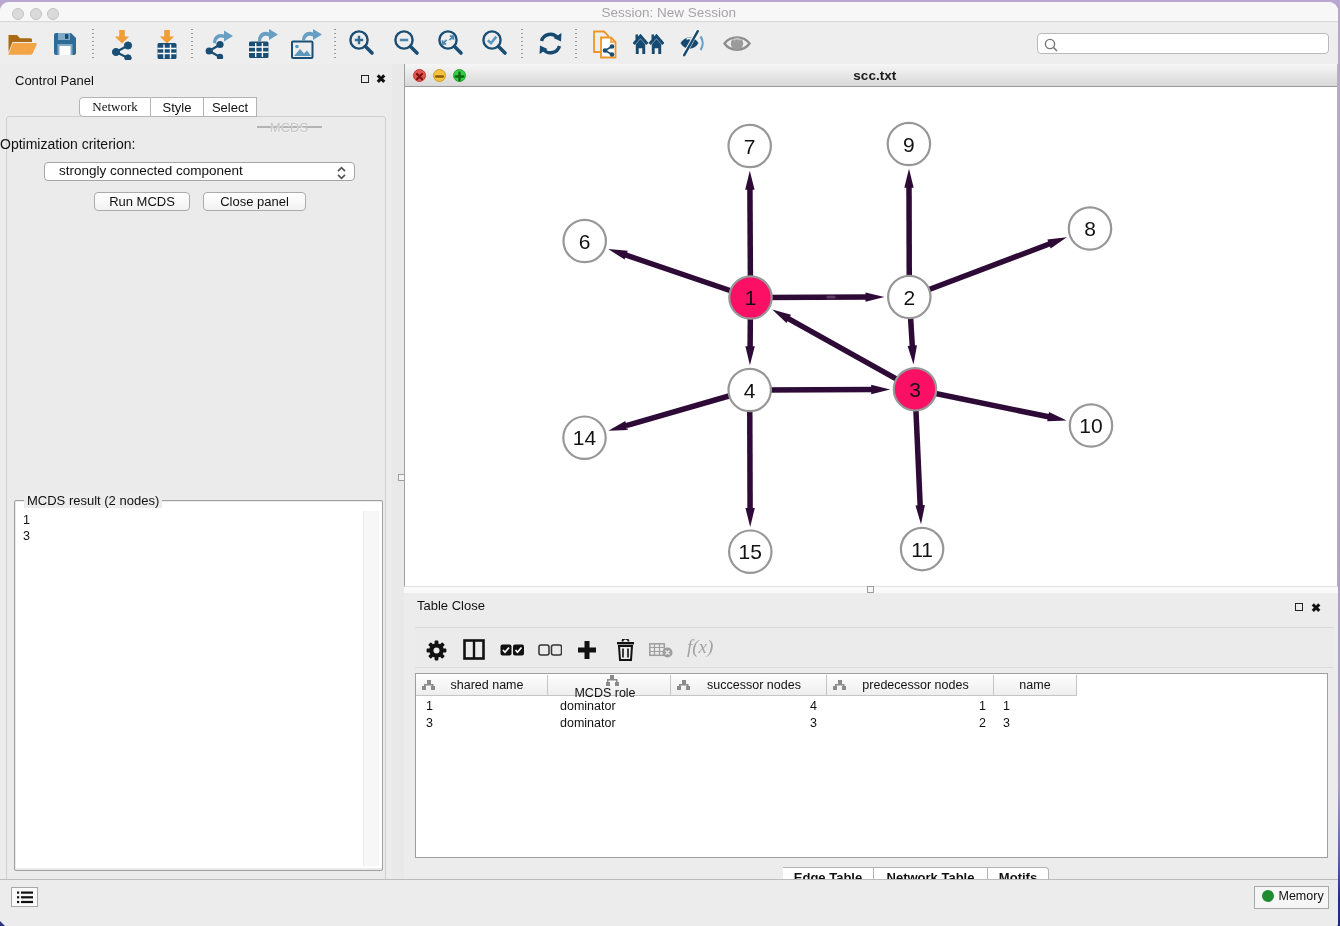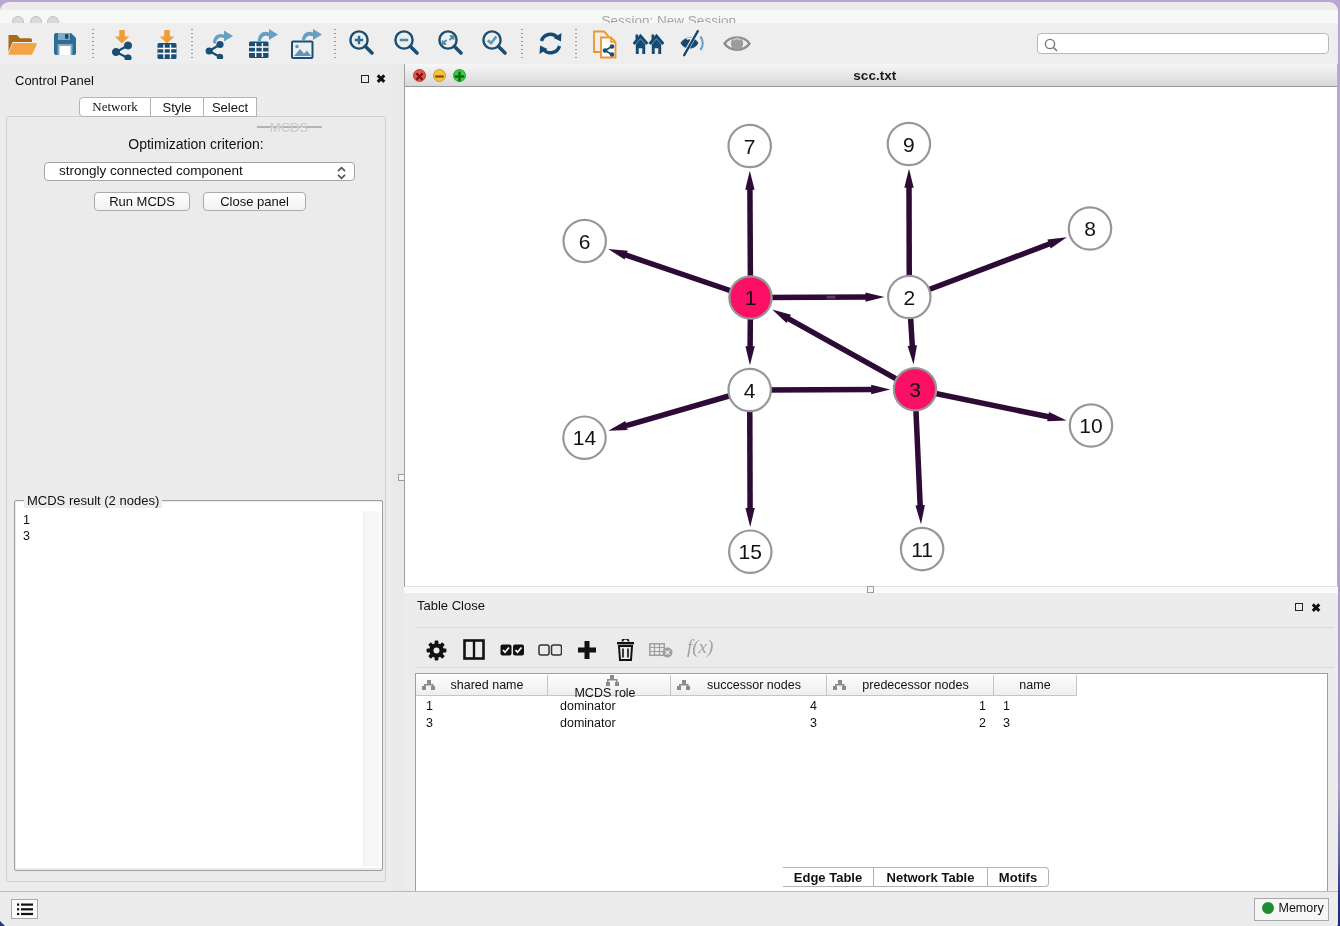--- a/index.html
+++ b/index.html
@@ -9,21 +9,21 @@
   font-family:"Liberation Sans", sans-serif;
   background:linear-gradient(180deg,#b9a7d2 0%, #b3a0cd 55%, #a89bc8 85%, #5c5fa0 93%, #222f80 97%, #1c2b77 100%);
   position:relative; overflow:hidden;
 }
 .abs { position:absolute; }
 .window {
   position:absolute; left:0; top:2px; right:2.5px; bottom:0;
   background:#ececec; border-radius:9px 9px 2px 2px; overflow:hidden;
 }
 
-.titlebar { position:absolute; left:0; top:8px; right:0; height:20px; background:#f7f7f7; border-bottom:1px solid #d8d8d8; }
+.titlebar { position:absolute; left:0; top:0; right:0; height:20px; background:#f7f7f7; border-bottom:1px solid #d8d8d8; }
 .tl { position:absolute; top:6px; width:12px; height:12px; border-radius:50%; background:#dadada; border:1px solid #c2c2c2; }
 .title { position:absolute; top:2.5px; width:100%; text-align:center; font-size:13.5px; color:#a7a2aa; }
 
 .toolbar { position:absolute; left:0; top:21px; right:0; height:42px; background:#eeeeee; border-bottom:1px solid #cfcfcf; }
 .toolbar svg { position:absolute; }
 .sep { position:absolute; top:6px; height:30px; width:1.5px; background:repeating-linear-gradient(#9a9a9a 0 1.5px, transparent 1.5px 4px); }
 .searchbox { position:absolute; left:1037px; top:10px; width:292px; height:21px; background:#fff; border:1px solid #b9b9b9; border-radius:4px; }
 
 .cpanel { position:absolute; left:0; top:62px; width:392px; bottom:35px; background:#ececec; }
 .ptitle { font-size:13px; color:#111; }
@@ -39,35 +39,35 @@
 .seg .tb:last-child { border-radius:0 4px 4px 0; }
 .seg .tb.sel { background:linear-gradient(#d6d6d6,#c9c9c9); color:#c6c6c6; text-shadow:0 1px 0 #f2f2f2;margin-top:29px; }
 
 .netwin { position:absolute; left:404px; top:62px; right:0; height:523px; background:#fff; border-left:1px solid #a0a0a0; border-right:1px solid #b5b5b5; border-bottom:1px solid #e2e2e2; }
 .netbar { position:absolute; left:0; top:0; right:0; height:23px; background:linear-gradient(#f6f6f6,#d8d8d8); border-bottom:1px solid #9a9a9a; }
 .netbar .t { position:absolute; width:100%; text-align:center; top:4px; font-size:13.5px; font-weight:bold; color:#1a1a1a; padding-left:8px; }
 .mlight { position:absolute; top:5px; width:13px; height:13px; border-radius:50%; text-align:center; line-height:13px; }
 
 .tpanel { position:absolute; left:404px; top:591px; right:0; height:298px; background:#ececec; }
 .ttool { position:absolute; left:11px; top:34px; right:4px; height:41px; background:#ebebeb; border-top:1px solid #dadada; border-bottom:1px solid #dadada; }
-.twhite { position:absolute; left:11px; top:80px; right:10px; height:219px; background:#fff; border:1px solid #9f9f9f; }
+.twhite { position:absolute; left:11px; top:80px; right:10px; height:185px; background:#fff; border:1px solid #9f9f9f; }
 .thead { position:absolute; left:0; top:1px; height:21px; display:flex; font-size:12.5px; color:#111; }
 .th { background:linear-gradient(#fdfdfd,#eeeeee); border-right:1px solid #c5c5c5; border-bottom:1px solid #c5c5c5; display:flex; align-items:center; }
 .trow { position:absolute; font-size:12.5px; color:#111; height:17px; line-height:17px; }
 .sic { width:13px; height:11px; margin-left:6px; flex:none;
   background:
     linear-gradient(#8a8a8a,#8a8a8a) 4.5px 0/4px 4px,
     linear-gradient(#8a8a8a,#8a8a8a) 0 6.5px/4px 4px,
     linear-gradient(#8a8a8a,#8a8a8a) 9px 6.5px/4px 4px,
     linear-gradient(#8a8a8a,#8a8a8a) 2px 4px/9px 1.5px,
     linear-gradient(#8a8a8a,#8a8a8a) 1.5px 4px/1.5px 3px,
     linear-gradient(#8a8a8a,#8a8a8a) 10px 4px/1.5px 3px;
   background-repeat:no-repeat; }
 
-.statusbar { position:absolute; left:0; right:0; bottom:0; height:35px; background:#ececec; border-top:1px solid #bcbcbc; }
+.statusbar { position:absolute; left:0; right:0; bottom:0; height:47px; background:#ececec; border-top:1px solid #bcbcbc; }
 .membtn { position:absolute; right:9px; top:6px; width:75px; height:23px; background:#f6f6f6; border:1px solid #a8a8a8; font-size:13px; color:#111; padding:2px 0 0 7px; font-size:12.5px !important; }
 .listbtn { position:absolute; left:11px; top:7px; width:27px; height:20px; background:#fafafa; border:1px solid #a8a8a8; }
 .btn { background:linear-gradient(#ffffff,#f2f2f2); border:1px solid #ababab; border-radius:4px; font-size:13px; color:#111; text-align:center; }
 </style>
 </head>
 <body>
 <div class="window">
 
   <div class="titlebar">
     <div class="tl" style="left:12px;"></div>
@@ -228,21 +228,21 @@
     <div class="ptitle abs" style="left:15px; top:9px;">Control Panel</div>
     <div class="float-btn" style="left:361px; top:11px;"></div>
     <div class="close-x" style="left:376px; top:8px;">✖</div>
     <div class="abs" style="left:6px; top:52px; width:380px; bottom:9px; border:1px solid #d0d0d0; border-radius:3px; background:#ebebeb;"></div>
     <div class="seg" style="left:79px; top:33px;">
       <div class="tb" style="width:72px;">Network</div>
       <div class="tb" style="width:53px;">Style</div>
       <div class="tb" style="width:53px;">Select</div>
       <div class="tb sel" style="width:65px;">MCDS</div>
     </div>
-    <div class="abs" style="top:72px; width:392px; text-align:center; font-size:14px; color:#111;">Optimization criterion:</div>
+    <div class="abs" style="top:72px; width:392px; text-align:left; font-size:14px; color:#111;">Optimization criterion:</div>
     <div class="abs" style="left:44px; top:98px; width:311px; height:19px; background:#fff; border:1px solid #a5a5a5; border-radius:4px; font-size:13.5px; color:#111; line-height:15px; padding-left:14px;">strongly connected component
       <svg class="abs" style="right:7px; top:2.5px; position:absolute;" width="11" height="14" viewBox="0 0 11 14">
           <path d="M2 5.2 L5.5 1.6 L9 5.2" fill="none" stroke="#555" stroke-width="1.7"></path>
           <path d="M2 8.8 L5.5 12.4 L9 8.8" fill="none" stroke="#555" stroke-width="1.7"></path>
         </svg>
     </div>
     <div class="btn abs" style="left:94px; top:128px; width:96px; height:19px; line-height:17px;">Run MCDS</div>
     <div class="btn abs" style="left:203px; top:128px; width:103px; height:19px; line-height:17px;">Close panel</div>
 
     <div class="abs" style="left:16px; top:438px; width:366px; height:366px; background:#fff;"></div>

